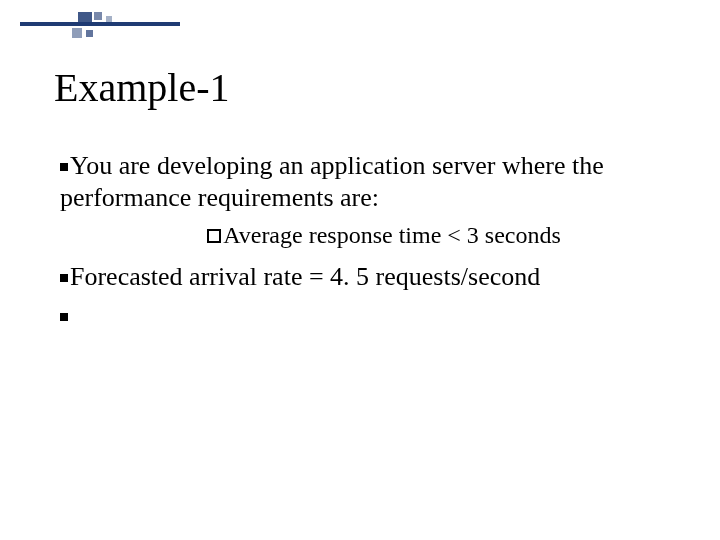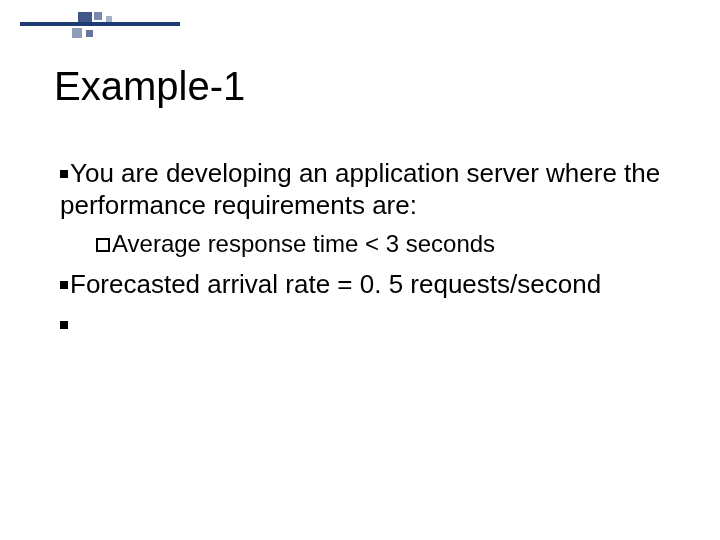--- a/index.html
+++ b/index.html
@@ -10,20 +10,21 @@
     background: #ffffff;
     font-family: Arial, Helvetica, sans-serif;
     color: #000000;
     overflow: hidden;
   }
   .slide {
     position: relative;
     width: 720px;
     height: 468px;
     box-sizing: border-box;
+    font-family: Liberation Serif, serif;
   }
   .decoration {
     position: absolute;
     top: 12px;
     left: 20px;
     width: 160px;
     height: 36px;
   }
   .accent-bar {
     position: absolute;
@@ -44,41 +45,42 @@
   .sq5 { top: 4px; left: 86px; width: 6px; height: 6px; opacity: 0.4; }
   .title {
     position: absolute;
     top: 64px;
     left: 54px;
     font-size: 40px;
     font-weight: 400;
   }
   .body {
     position: absolute;
-    top: 158px;
+    top: 150px;
     left: 60px;
     right: 48px;
     font-size: 26px;
     line-height: 1.22;
   }
   .l1 {
     margin: 0 0 8px 0;
   }
   .l1 .bullet {
     display: inline-block;
     width: 8px;
     height: 8px;
     background: #000;
     vertical-align: middle;
     margin-right: 2px;
     margin-top: -2px;
   }
   .sub {
     margin: 6px 0 10px 36px;
     font-size: 24px;
+    text-align: center;
   }
   .sub .box {
     display: inline-block;
     width: 14px;
     height: 14px;
     border: 2px solid #000;
     box-sizing: border-box;
     vertical-align: middle;
     margin-right: 2px;
     margin-top: -3px;
@@ -108,21 +110,21 @@
     <div class="l1">
       <span class="bullet"></span><span>You are developing an application server where the performance requirements are:</span>
     </div>
 
     <div class="sub">
       <span class="box"></span><span>Average response time &lt; 3 seconds</span>
     </div>
 
     <div class="group2">
       <div class="l1">
-        <span class="bullet"></span><span>Forecasted arrival rate = 0. 5 requests/second</span>
+        <span class="bullet"></span><span>Forecasted arrival rate = 4. 5 requests/second</span>
       </div>
       <div class="l1">
         <span class="bullet"></span>
       </div>
     </div>
 
   </div>
 </div>
 
 </body></html>

